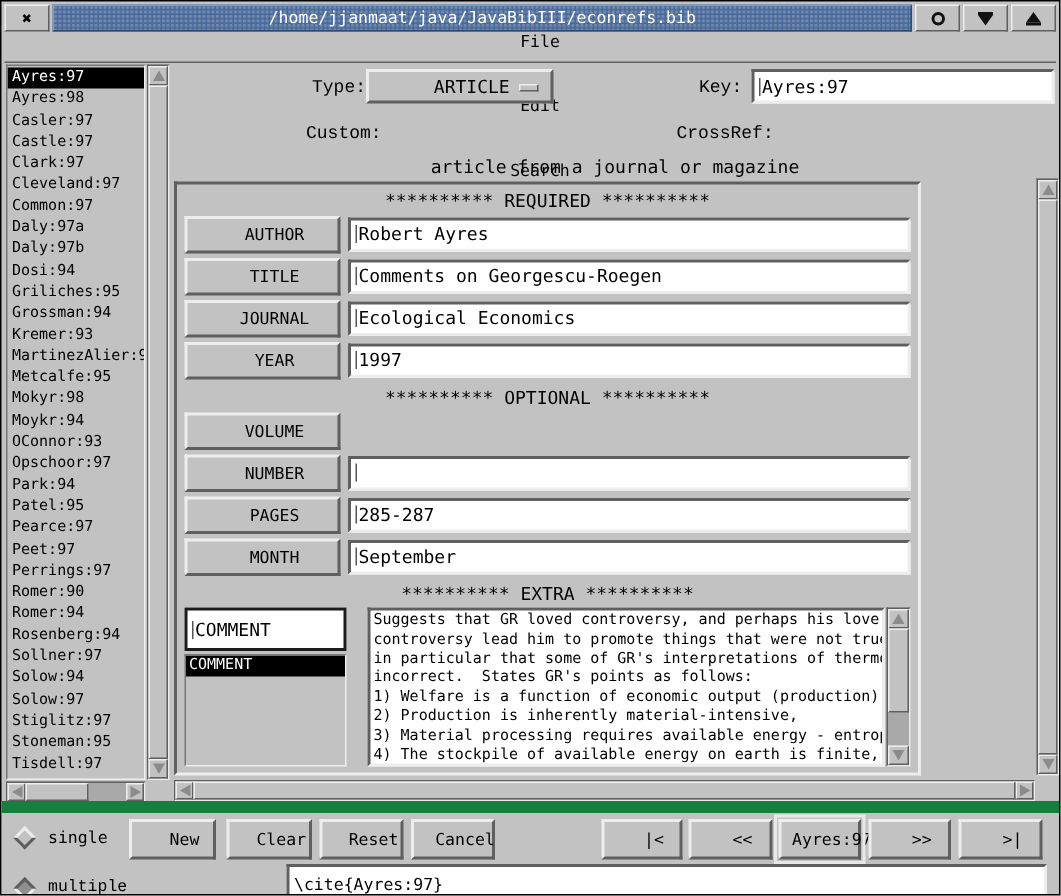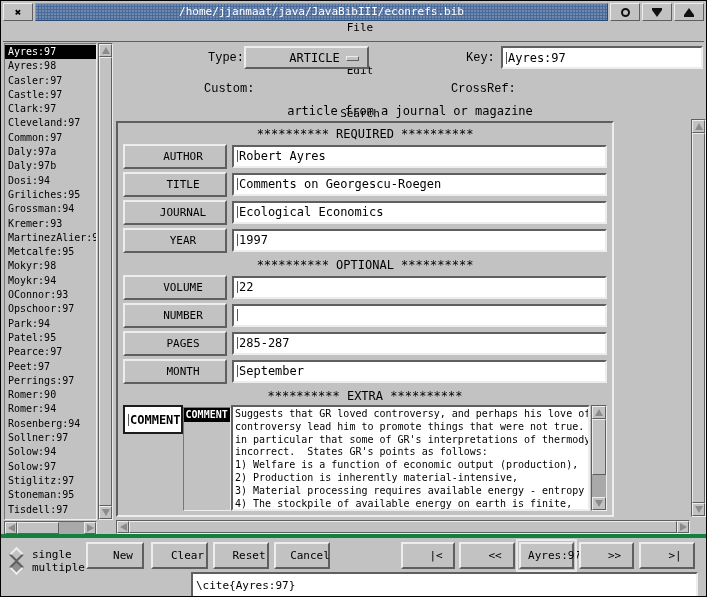--- a/index.html
+++ b/index.html
@@ -93,38 +93,38 @@
   .sect-header { height:15px; margin-top:4px; text-align:center; font-size:12px; white-space:nowrap; }
   .frow { display:flex; align-items:center; height:28px; padding:0 5px; }
   .flabel {
     flex:0 0 104px; height:25px; margin-right:5px;
     display:flex; align-items:center; justify-content:center;
     font-size:11px; cursor:default;
   }
   .fvalue { flex:1; height:23px; }
 
   .extra-row { display:flex; align-items:stretch; height:106px; padding:0 5px; margin-top:1px; }
-  .extra-left { flex:0 0 108px; display:flex; flex-direction:row; margin-right:0;font-weight:bold; }
+  .extra-left { flex:0 0 108px; display:flex; flex-direction:column; margin-right:14px; }
   .fieldname-input {
     height:29px; background:#fff; border:2px solid #1c1c1c;
     display:flex; align-items:center; padding-left:3px; font-size:12px;
   }
   .fieldname-list { flex:1; margin-top:2px; border:1px solid; border-color:#777 #eee #eee #777; background:#c2c2c2; overflow:hidden; }
   .fn-item { height:14px; line-height:14px; font-size:10px; padding-left:2px; }
   .fn-item.selected { background:#000; color:#fff; }
   .comment-text {
     flex:1; background:#fff; border:2px solid; border-color:#5f5f5f #ededed #ededed #5f5f5f;
     font-size:10px; line-height:12.8px; padding:1px 2px;
     white-space:pre; overflow:hidden;
   }
   .ta-scroll { flex:0 0 16px; margin-left:1px; }
   .ta-scroll.vscroll { position:relative; }
 
   
-  .footer { position:absolute; left:0; top:533px; width:707px; height:64px; border-top:4px solid #15803d; background:#c2c2c2; }
+  .footer { position:absolute; left:0; top:533px; width:707px; height:64px; border-top:8px solid #15803d; background:#c2c2c2; }
   .btn {
     position:absolute; height:27px; display:flex; align-items:center; justify-content:center;
     font-size:11px; cursor:default; white-space:nowrap;
   }
   .btn.current { outline:2px solid #e8e8e8; outline-offset:1px; }
   .radio { position:absolute; display:flex; align-items:center; gap:10px; font-size:11px; cursor:default; }
   .diamond { width:11px; height:11px; transform:rotate(45deg); background:#c2c2c2; border:2px solid; border-color:#ededed #5f5f5f #5f5f5f #ededed; }
   .diamond.on { background:#8f8f8f; border-color:#5f5f5f #ededed #ededed #5f5f5f; }
   .citefield { position:absolute; left:190px; top:34px; width:507px; height:26px; font-size:11px; }
 </style>
@@ -269,24 +269,20 @@
       <div class="textfield fvalue">
           <span class="caret"></span>
           <span>1997</span>
         </div>
     </div>
 
     <div class="sect-header">********** OPTIONAL **********</div>
 
     <div class="frow">
       <div class="flabel raised">VOLUME</div>
-      <div class="textfield fvalue">
-          <span class="caret"></span>
-          <span>22</span>
-        </div>
     </div>
     <div class="frow">
       <div class="flabel raised">NUMBER</div>
       <div class="textfield fvalue">
           <span class="caret"></span>
           <span></span>
         </div>
     </div>
     <div class="frow">
       <div class="flabel raised">PAGES</div>
@@ -370,21 +366,21 @@
     <div class="btn raised" style="left:150px; top:4px; width:57px;">Clear</div>
     <div class="btn raised" style="left:212px; top:4px; width:56px;">Reset</div>
     <div class="btn raised" style="left:273px; top:4px; width:56px;">Cancel</div>
 
     <div class="btn raised" style="left:400px; top:4px; width:54px;">|&lt;</div>
     <div class="btn raised" style="left:458px; top:4px; width:56px;">&lt;&lt;</div>
     <div class="btn raised current" style="left:518px; top:4px; width:55px;">Ayres:97</div>
     <div class="btn raised" style="left:578px; top:4px; width:55px;">&gt;&gt;</div>
     <div class="btn raised" style="left:638px; top:4px; width:56px;">&gt;|</div>
 
-    <div class="radio" style="left:10px; top:23px;">
+    <div class="radio" style="left:10px; top:44px;font-family:Liberation Mono, monospace;">
       <span class="diamond on"></span>
       <span>multiple</span>
     </div>
     <div class="textfield citefield">
       <span>\cite{Ayres:97}</span>
     </div>
   </div>
 
 </div>
 

